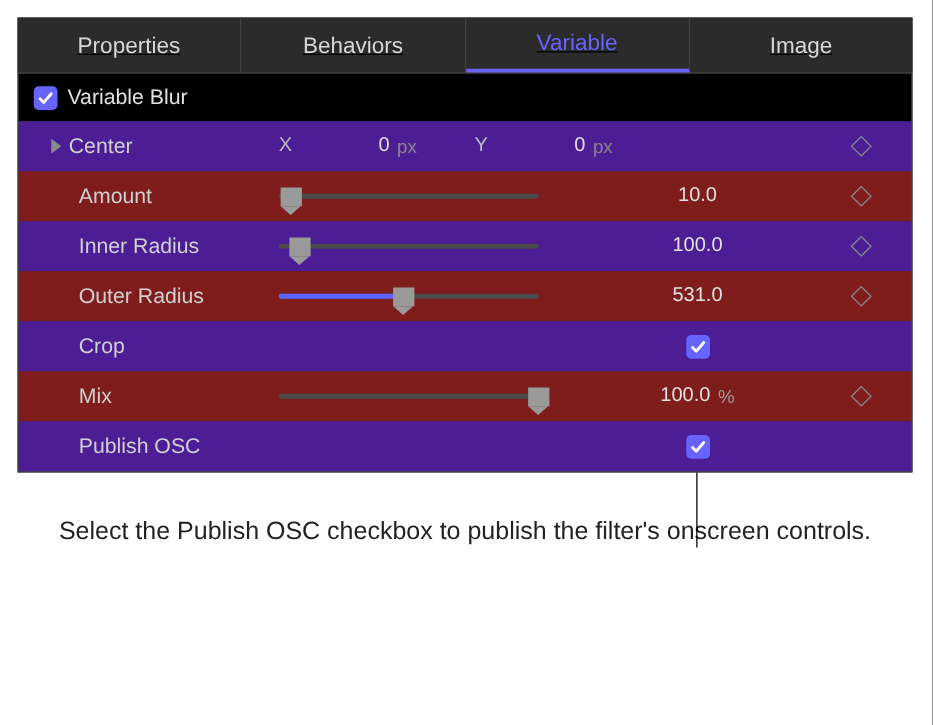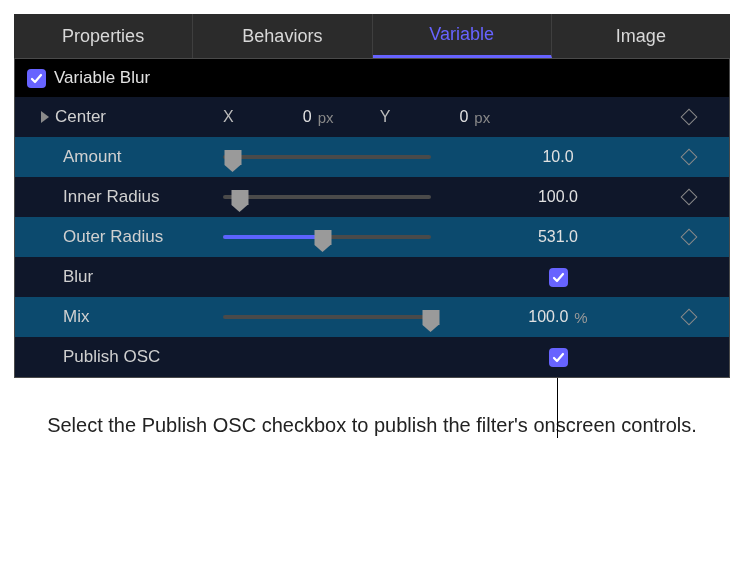--- a/index.html
+++ b/index.html
@@ -11,20 +11,21 @@
     padding: 14px;
   }
   .panel {
     width: 716px;
     background: #2b2b2b;
   }
   .tabs {
     display: flex;
     height: 44px;
     background: #2b2b2b;
+    text-decoration: underline;
   }
   .tab {
     flex: 1;
     display: flex;
     align-items: center;
     justify-content: center;
     font-size: 18px;
     color: #d8d8d8;
     border-right: 1px solid #3f3f3f;
     cursor: pointer;
@@ -63,22 +64,22 @@
     color: #e1e1e1;
     font-size: 17px;
   }
   .param-row {
     display: grid;
     grid-template-columns: 208px 226px 218px 62px;
     align-items: center;
     height: 40px;
     padding-left: 0;
   }
-  .param-row.odd { background: #0f172a; }
-  .param-row.even { background: #0c4a6e; }
+  .param-row.odd { background: #4c1d95; }
+  .param-row.even { background: #7f1d1d; }
   .label-cell {
     display: flex;
     align-items: center;
     color: #d0d0d0;
     font-size: 17px;
     padding-left: 20px;
     gap: 6px;
   }
   .disclosure {
     width: 0; height: 0;
@@ -268,21 +269,21 @@
       <div class="value-cell">
           <span>531.0</span>
         </div>
       <div class="keyframe-cell">
           <div class="diamond"></div>
         </div>
     </div>
 
     <div class="param-row odd">
       <div class="label-cell no-disclosure">
-          <span>Blur</span>
+          <span>Crop</span>
         </div>
       <div></div>
       <div class="checkbox-cell">
         <div class="checkbox checked">
           <svg width="13" height="13" viewBox="0 0 13 13">
               <path d="M2 7 L5 10 L11 3" stroke="#fff" stroke-width="2.2" fill="none" stroke-linecap="round" stroke-linejoin="round"></path>
             </svg>
         </div>
       </div>
       <div class="keyframe-cell"></div>

